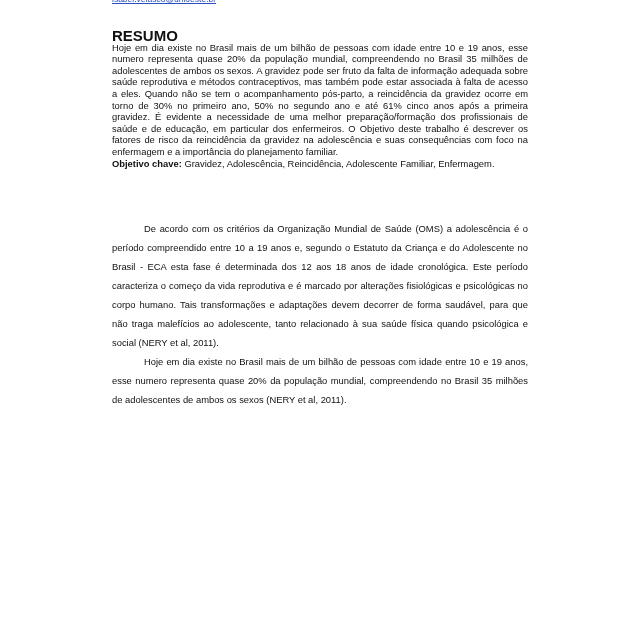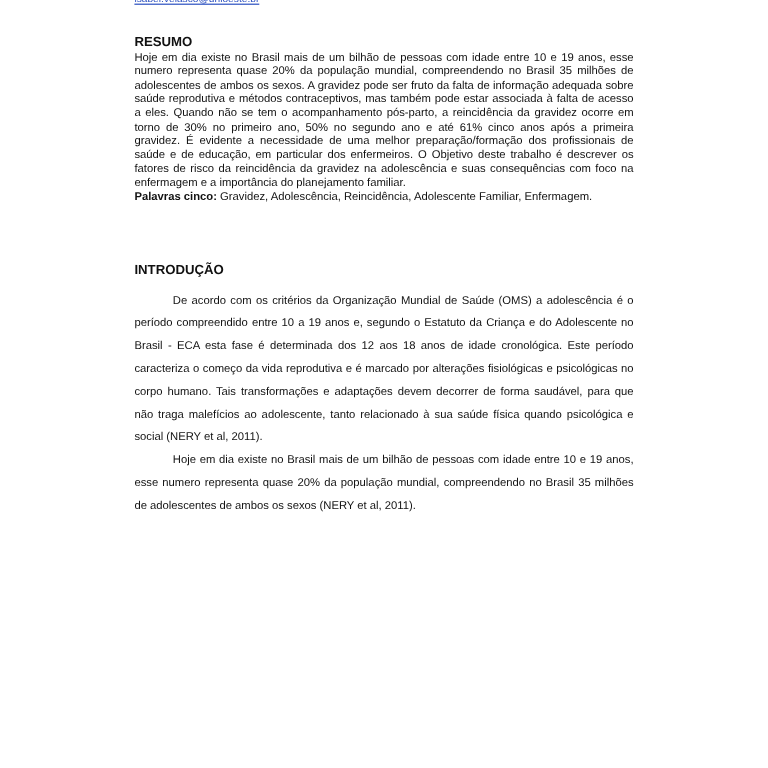--- a/index.html
+++ b/index.html
@@ -1,37 +1,36 @@
 <!DOCTYPE html>
 <html><head>
   <meta charset="utf-8">
   <style>
     html, body { margin:0; padding:0; background:#ffffff; }
     body { width:640px; height:640px; position:relative; overflow:hidden;
       font-family:"Liberation Sans", sans-serif; color:#111; }
     .page { position:absolute; left:112px; top:0; width:416px; }
     .email { position:absolute; top:-6px; left:0; font-size:8.5px; color:#2a4fc0; text-decoration:underline; }
-    .section-title { font-weight:bold; font-size:11px; }
+    .section-title { font-weight:bold; font-size:15px; }
     .resumo { position:absolute; top:30px; left:0; width:416px; font-size:9.4px; line-height:11.6px; text-align:justify; }
     .resumo p { margin:0; }
     .kw-label { font-weight:bold; }
     .intro { position:absolute; top:219px; left:0; width:416px; font-size:9.4px; }
     .intro .section-title { margin-bottom:9px; }
     .intro p { margin:0; line-height:19px; text-align:justify; text-indent:32px; }
   </style>
 </head>
 <body>
 
 <div class="page">
   <a class="email">isabel.velasco@unioeste.br</a>
 
   <div class="resumo">
     <div class="section-title">RESUMO</div>
     <p>Hoje em dia existe no Brasil mais de um bilhão de pessoas com idade entre 10 e 19 anos, esse numero representa quase 20% da população mundial, compreendendo no Brasil 35 milhões de adolescentes de ambos os sexos. A gravidez pode ser fruto da falta de informação adequada sobre saúde reprodutiva e métodos contraceptivos, mas também pode estar associada à falta de acesso a eles. Quando não se tem o acompanhamento pós-parto, a reincidência da gravidez ocorre em torno de 30% no primeiro ano, 50% no segundo ano e até 61% cinco anos após a primeira gravidez. É evidente a necessidade de uma melhor preparação/formação dos profissionais de saúde e de educação, em particular dos enfermeiros.  O Objetivo deste trabalho é descrever os fatores de risco da reincidência da gravidez na adolescência e suas consequências com foco na enfermagem e a importância do planejamento familiar.</p>
-    <p><span class="kw-label">Palavras cinco:</span><span> Gravidez, Adolescência, Reincidência, Adolescente Familiar, Enfermagem.</span></p>
+    <p><span class="kw-label">Objetivo chave:</span><span> Gravidez, Adolescência, Reincidência, Adolescente Familiar, Enfermagem.</span></p>
   </div>
 
   <div class="intro">
-    <div class="section-title">INTRODUÇÃO</div>
     <p>De acordo com os critérios da Organização Mundial de Saúde (OMS) a adolescência é o período compreendido entre 10 a 19 anos e, segundo o Estatuto da Criança e do Adolescente no Brasil - ECA esta fase é determinada dos 12 aos 18 anos de idade cronológica. Este período caracteriza o começo da vida reprodutiva e é marcado por alterações fisiológicas e psicológicas no corpo humano. Tais transformações e adaptações devem decorrer de forma saudável, para que não traga malefícios ao adolescente, tanto relacionado à sua saúde física quando psicológica e social (NERY et al, 2011).</p>
     <p>Hoje em dia existe no Brasil mais de um bilhão de pessoas com idade entre 10 e 19 anos, esse numero representa quase 20% da população mundial, compreendendo no Brasil 35 milhões de adolescentes de ambos os sexos (NERY et al, 2011).</p>
   </div>
 </div>
 
 </body></html>

